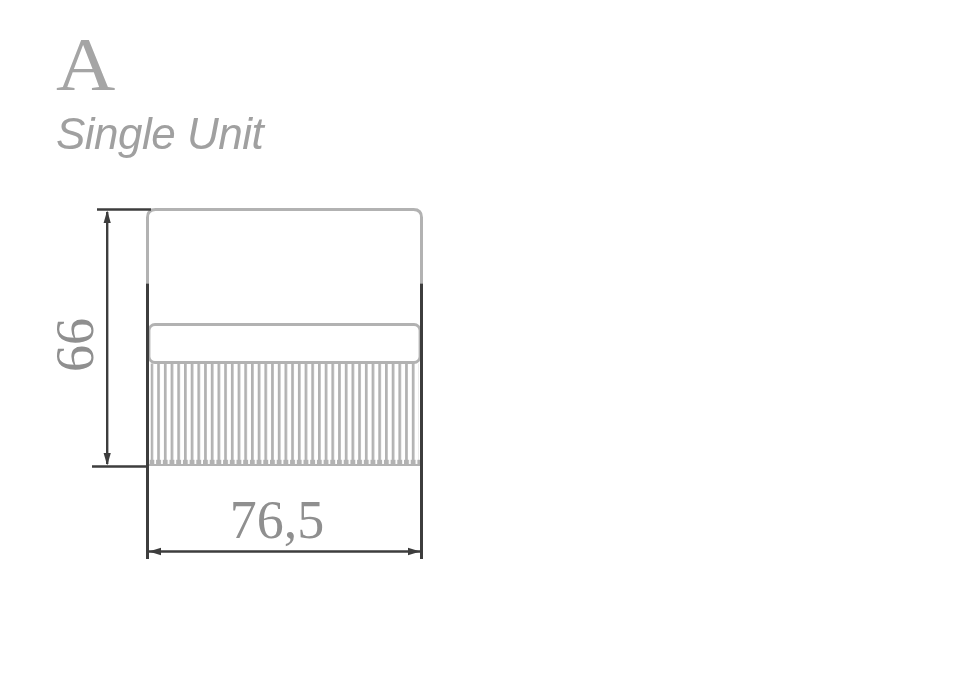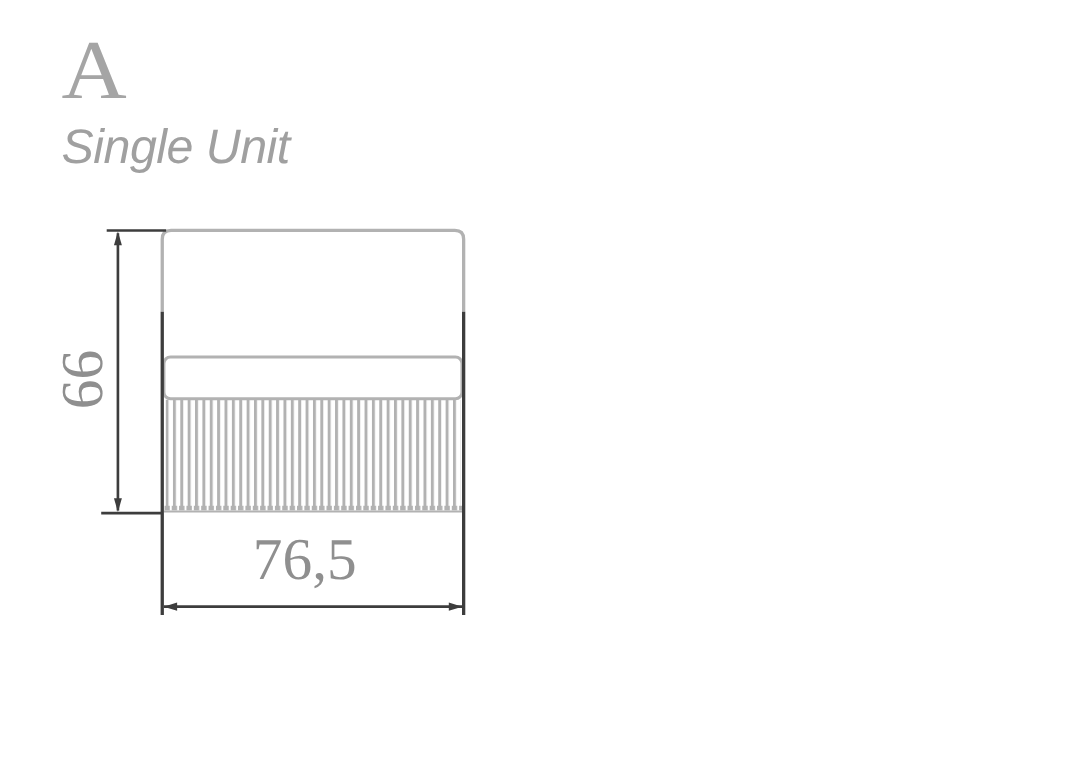--- a/index.html
+++ b/index.html
@@ -62,21 +62,21 @@
     color: var(--dim-text, #8f8f8f);
     white-space: nowrap;
   }
   .dim-height-label {
     left: 75px;
     top: 345px;
     transform: translate(-50%, -50%) rotate(-90deg);
   }
   .dim-width-label {
     left: 277px;
-    top: 508px;
+    top: 520px;
     transform: translate(-50%, -50%);
   }
 </style>
 </head>
 <body>
 
 <div class="page">
 
   <div>
     <div class="section-letter">A</div>

